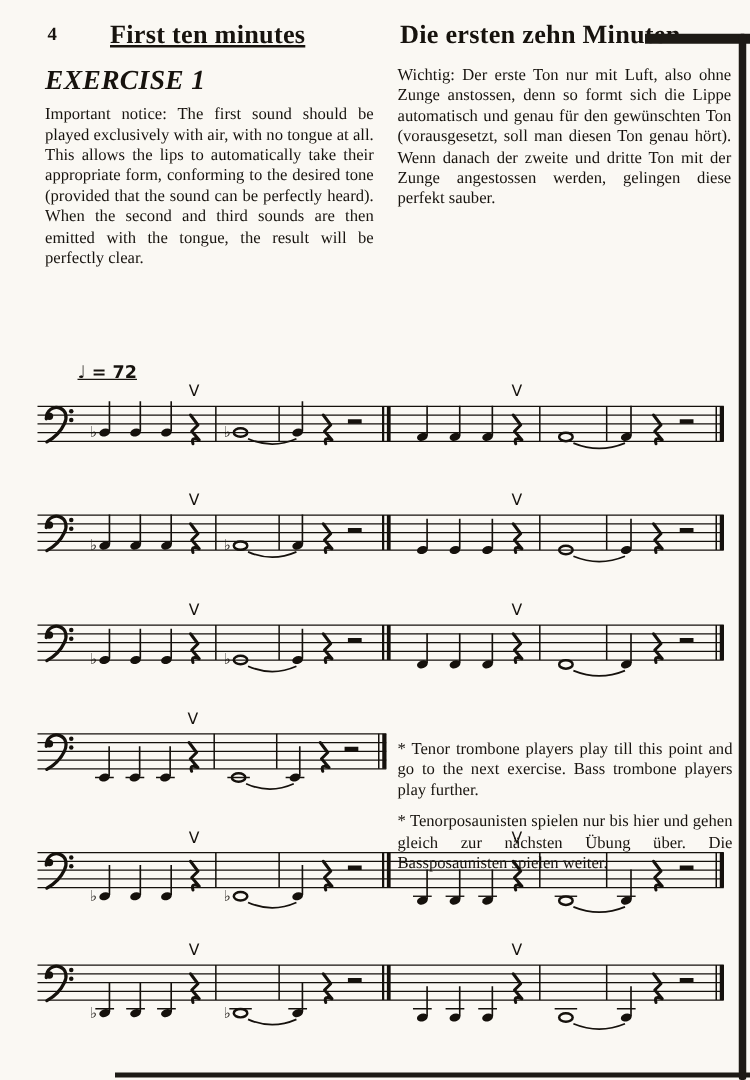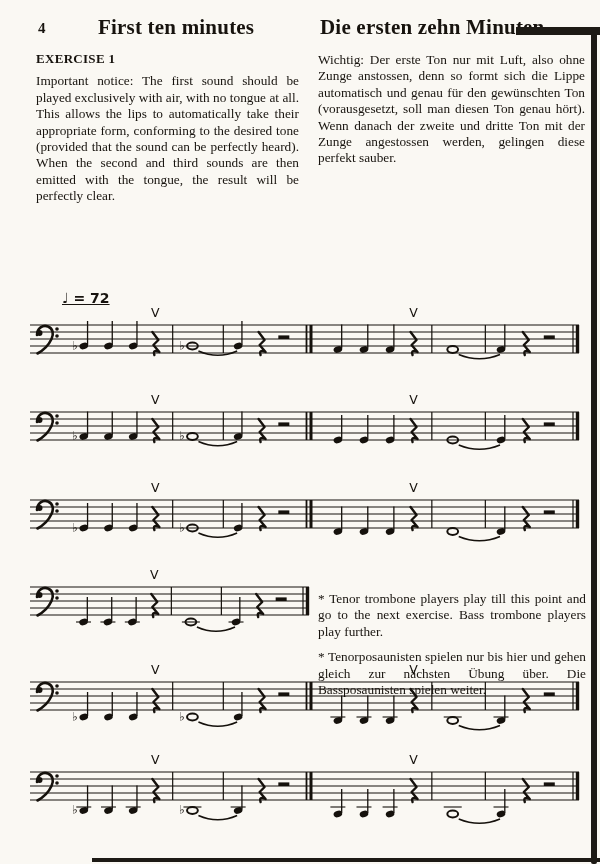--- a/index.html
+++ b/index.html
@@ -5,26 +5,26 @@
   * { margin:0; padding:0; box-sizing:border-box; }
   html,body { width:600px; height:864px; }
   body { position:relative; background:#fff; }
   .page {
     position:absolute; inset:0; overflow:hidden;
     background:#faf8f3; color:#17130e;
     font-family:"Liberation Serif","DejaVu Serif",serif;
   }
   .page-num { position:absolute; left:38px; top:20px; font-size:15px; font-weight:bold; }
   .hdr { position:absolute; top:15px; font-size:21px; font-weight:bold; letter-spacing:.2px; white-space:nowrap; }
-  .hdr-en { left:98px; }
+  .hdr-en { left:88px;text-decoration:underline; }
   .hdr-de { left:320px; }
   .col { position:absolute; top:52px; }
   .col-en { left:36px; width:263px; }
   .col-de { left:318px; width:267px; }
-  .col h2 { font-size:13px; font-weight:bold; letter-spacing:.3px; margin:0 0 7px 0; line-height:1.1; }
+  .col h2 { font-size:22px; font-weight:bold; letter-spacing:.3px; margin:0 0 7px 0; line-height:1.1;font-style:italic; }
   .col p, .fnote p {
     font-size:13.3px; line-height:16.4px; text-align:justify; margin:0;
   }
   .tempo { position:absolute; left:62px; top:290px; font-size:14px; font-weight:bold;
            font-family:"DejaVu Sans","Liberation Sans",sans-serif;text-decoration:underline; }
   #score { position:absolute; left:0; top:0; width:600px; height:864px; pointer-events:none; }
   #score svg { position:absolute; left:0; }
   .fnotes { position:absolute; left:318px; top:550px; width:268px;margin-top:41px; }
   .fnote { margin-bottom:9px; }
   

